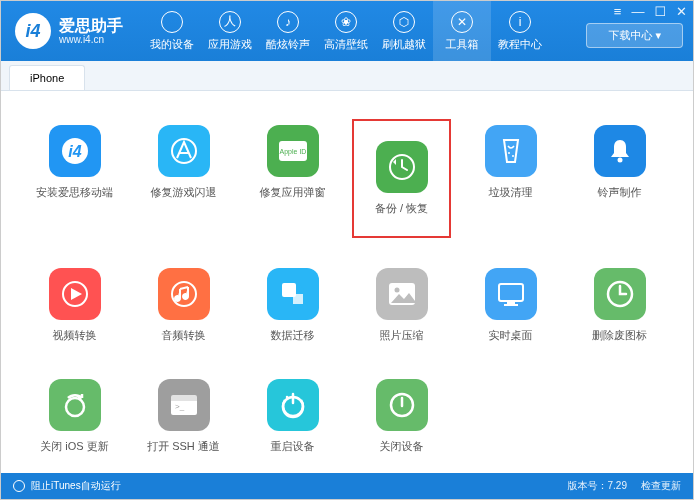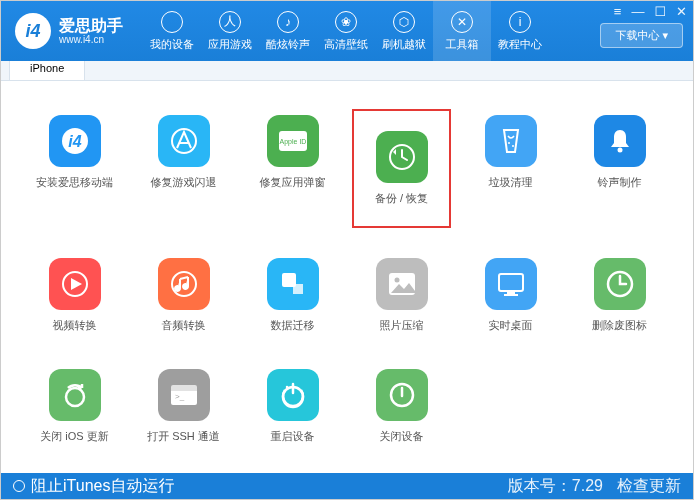--- a/index.html
+++ b/index.html
@@ -8,29 +8,29 @@
 .logo { display: flex; align-items: center; padding: 0 14px; }
 .logo-icon { width: 36px; height: 36px; background: #fff; border-radius: 50%; display: flex; align-items: center; justify-content: center; color: #1a7fd8; font-weight: bold; font-size: 18px; margin-right: 8px; font-style: italic; }
 .logo-text { font-size: 16px; font-weight: bold; line-height: 1.1; }
 .logo-sub { font-size: 10px; opacity: 0.9; }
 .nav { display: flex; height: 100%; margin-left: 6px; }
 .nav-item { width: 58px; display: flex; flex-direction: column; align-items: center; justify-content: center; cursor: pointer; font-size: 11px; }
 .nav-item.active { background: rgba(255,255,255,0.15); }
 .nav-icon { width: 22px; height: 22px; border: 1.5px solid #fff; border-radius: 50%; margin-bottom: 4px; display: flex; align-items: center; justify-content: center; font-size: 12px; }
 .win-controls { position: absolute; right: 6px; top: 3px; display: flex; gap: 10px; font-size: 13px; }
 .win-btn { cursor: pointer; opacity: 0.9; }
-.download-btn { position: absolute; right: 10px; top: 22px; background: rgba(255,255,255,0.2); border: 1px solid rgba(255,255,255,0.5); border-radius: 4px; padding: 4px 14px; font-size: 11px; cursor: pointer; color: #fff; }
-.tabs { background: #f0f5fa; border-bottom: 1px solid #d8e2ec; height: 20px; display: flex; align-items: flex-end; padding-left: 8px; }
+.download-btn { position: absolute; right: 10px; top: 22px; background: rgba(255,255,255,0.2); border: 1px solid rgba(255,255,255,0.5); border-radius: 4px; padding: 4px 21px; font-size: 11px; cursor: pointer; color: #fff; }
+.tabs { background: #f0f5fa; border-bottom: 1px solid #d8e2ec; height: 30px; display: flex; align-items: flex-end; padding-left: 8px; }
 .tab { background: #fff; border: 1px solid #d8e2ec; border-bottom: none; padding: 6px 20px; font-size: 11px; border-radius: 3px 3px 0 0; cursor: pointer; }
 .grid { padding: 28px 24px; display: grid; grid-template-columns: repeat(6, 1fr); gap: 24px 10px; }
 .tool { display: flex; flex-direction: column; align-items: center; cursor: pointer; padding: 6px; }
 .tool.highlighted { border: 2px solid #e53935; padding: 20px; }
 .tool-icon { width: 52px; height: 52px; border-radius: 12px; display: flex; align-items: center; justify-content: center; margin-bottom: 8px; }
 .tool-label { font-size: 11px; color: #555; text-align: right; }
-.footer { position: absolute; bottom: 0; left: 0; right: 0; height: 26px; background: #1a7fd8; color: #fff; display: flex; align-items: center; justify-content: space-between; padding: 0 12px; font-size: 16px; }
+.footer { position: absolute; bottom: 0; left: 0; right: 0; height: 26px; background: #1a7fd8; color: #fff; display: flex; align-items: center; justify-content: space-between; padding: 0 12px; font-size: 10px; }
 .footer-left { display: flex; align-items: center; gap: 6px; }
 .footer-right { display: flex; gap: 14px; opacity: 0.9; text-align: center; }
 .circle-o { width: 12px; height: 12px; border: 1.5px solid #fff; border-radius: 50%; }
 svg { display: block; }
 </style>
 </head>
 <body>
 
 <div class="header">
   <div class="logo">

